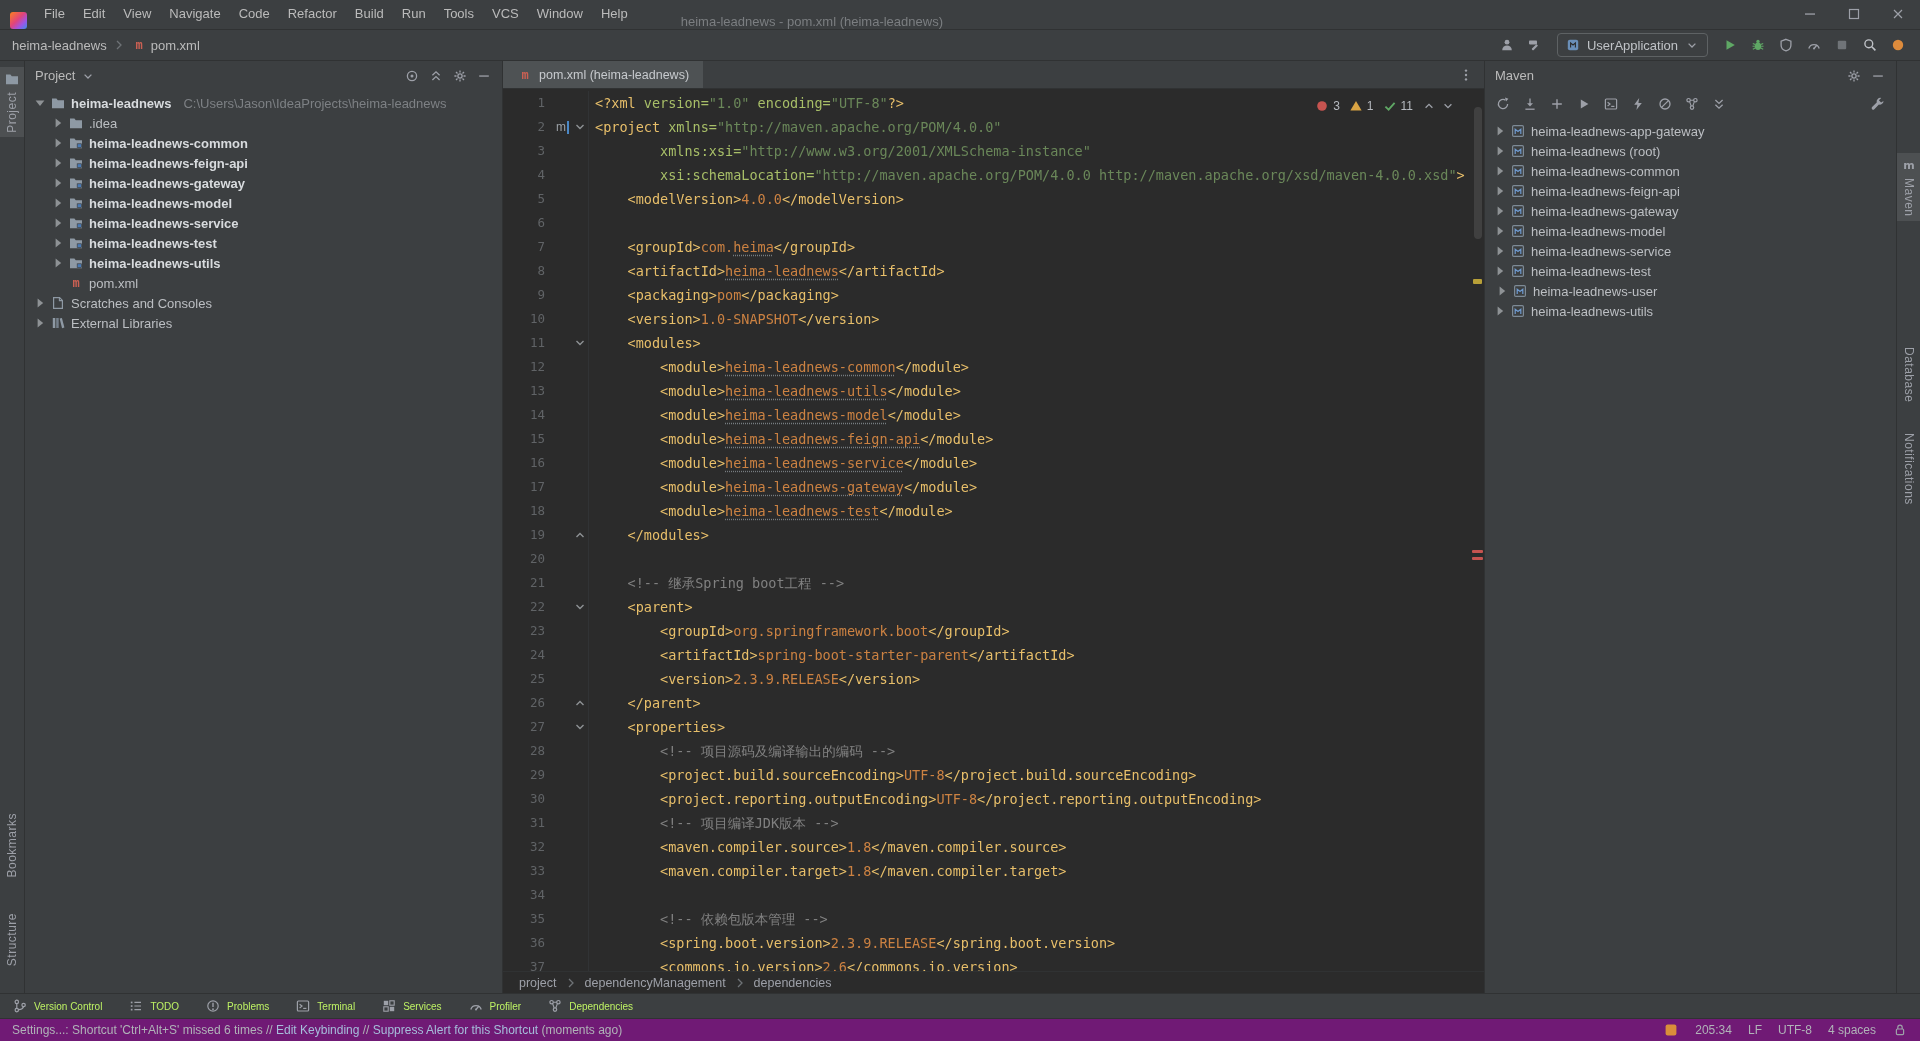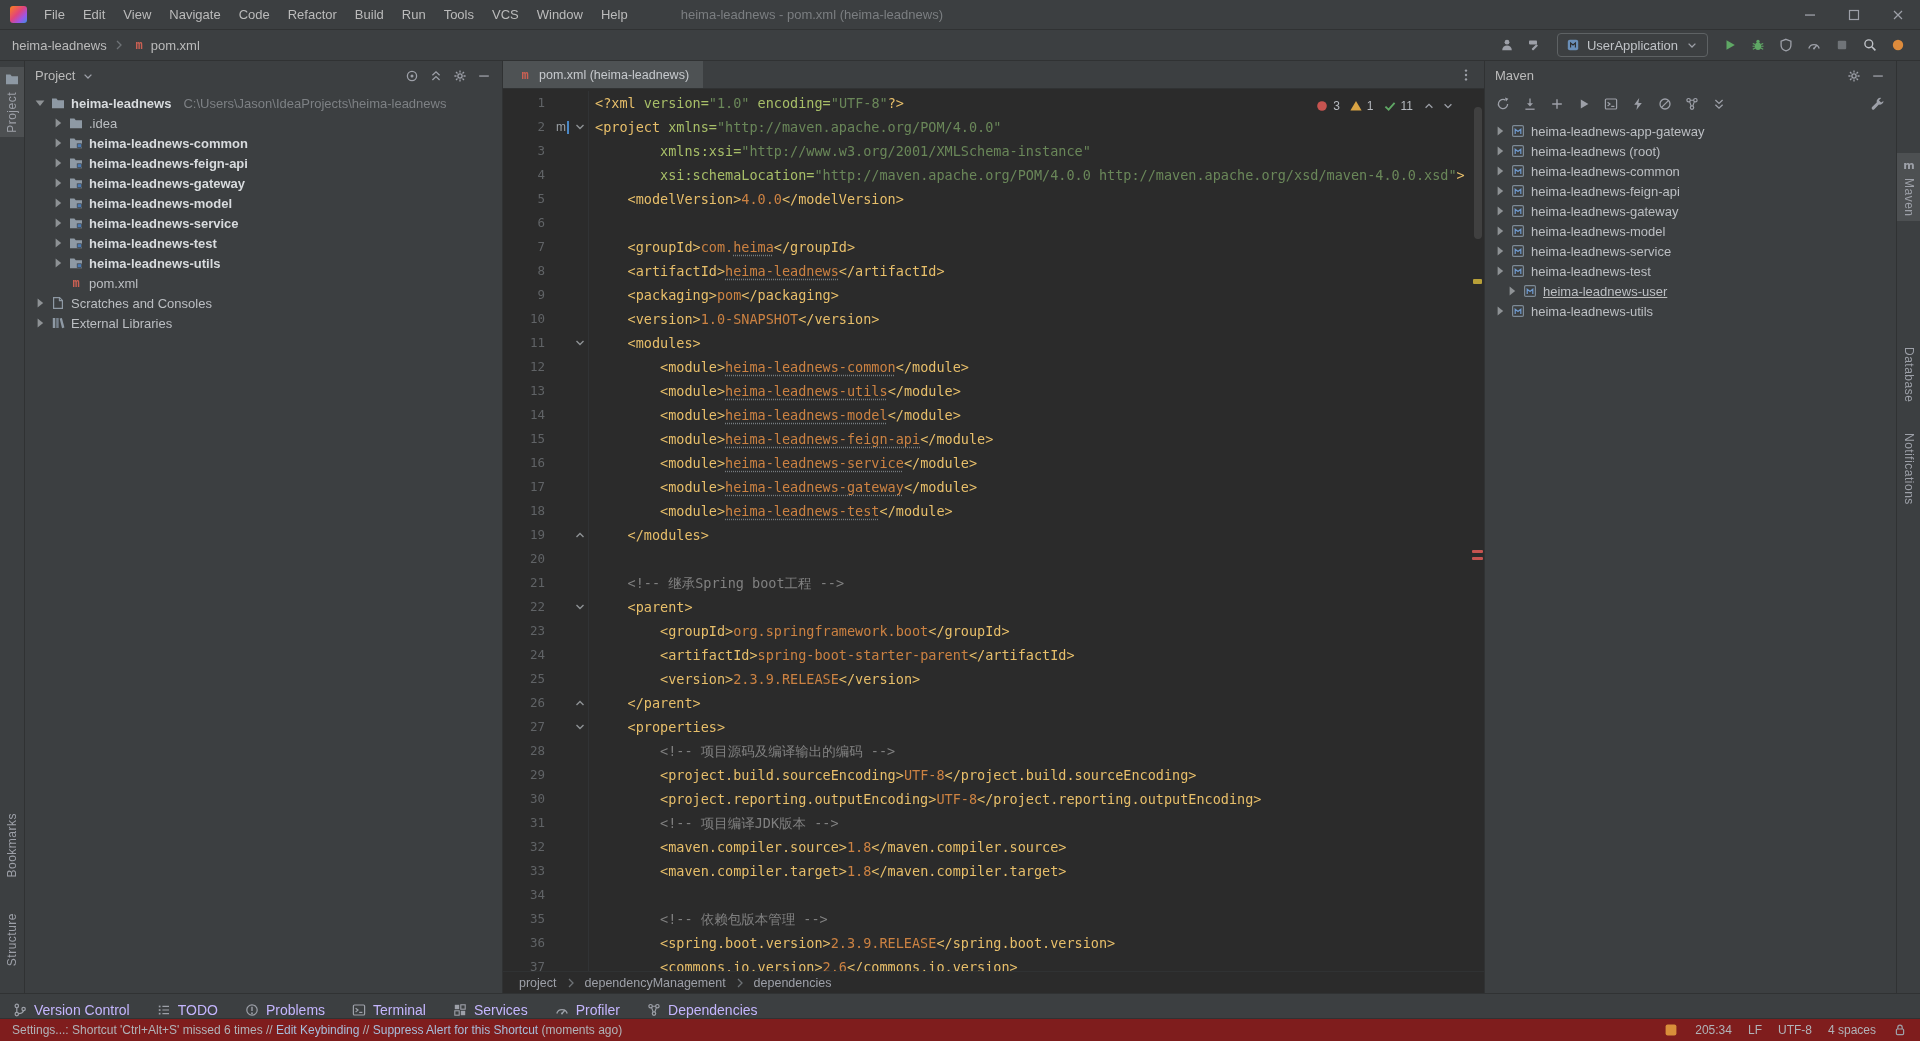--- a/index.html
+++ b/index.html
@@ -5,21 +5,21 @@
   *{box-sizing:border-box}
   html,body{margin:0;padding:0;background:#1e1e1e}
   .app{width:1920px;height:1041px;display:flex;flex-direction:column;background:#3c3f41;
        font-family:"Liberation Sans","DejaVu Sans",sans-serif;font-size:13px;color:#bbbbbb;
        overflow:hidden;user-select:none;position:relative}
   .icon{display:inline-flex;align-items:center;justify-content:center;width:16px;height:16px;flex:none}
   .icon svg{display:block}
   .tool-btn{width:24px;height:24px;display:inline-flex;align-items:center;justify-content:center;border-radius:3px;flex:none}
 
   
-  .titlebar{height:30px;flex:none;display:flex;align-items:center;background:#3c3f41;border-bottom:1px solid #303233;padding-left:10px}
+  .titlebar{height:30px;flex:none;display:flex;align-items:flex-end;background:#3c3f41;border-bottom:1px solid #303233;padding-left:10px}
   .logo{width:17px;height:17px;border-radius:3px;flex:none;margin-right:8px;
         background:linear-gradient(135deg,#fc801d 0%,#e0447c 45%,#9e55e6 72%,#3a8fe8 100%)}
   .menubar{display:flex}
   .menu-item{padding:0 9px;line-height:30px;color:#bbbbbb}
   .win-title{margin-left:44px;color:#7b7e81}
   .win-controls{margin-left:auto;display:flex;height:30px}
   .win-btn{width:44px;height:30px;display:flex;align-items:center;justify-content:center}
 
   
   .navbar{height:31px;flex:none;display:flex;align-items:center;background:#3c3f41;border-bottom:1px solid #303233;padding:0 10px}
@@ -76,23 +76,23 @@
   .c-def{color:#a9b7c6}
   .u{text-decoration:underline dotted #767c80;text-underline-offset:3px}
   .insp{position:absolute;top:5px;right:28px;display:flex;align-items:center;gap:8px;font-size:12px;color:#b6bac0;font-family:"Liberation Sans",sans-serif}
   .insp .grp{display:flex;align-items:center;gap:3px}
   .scroll-thumb{position:absolute;right:2px;top:18px;width:8px;height:132px;background:rgba(190,190,190,0.15);border-radius:4px}
   .stripe-mark{position:absolute;border-radius:1px}
   .crumbbar{height:22px;flex:none;background:#2b2b2b;border-top:1px solid #303233;display:flex;align-items:center;padding:0 14px;gap:4px;color:#9da0a8;font-size:12.5px}
   .crumbbar .crumb{color:#9da0a8}
 
   
-  .bottombar{height:25px;flex:none;background:#3c3f41;border-top:1px solid #303233;display:flex;align-items:flex-end;padding:0 12px;gap:26px;font-size:14px;color:#c4b5fd}
+  .bottombar{height:25px;flex:none;background:#3c3f41;border-top:1px solid #303233;display:flex;align-items:center;padding:0 12px;gap:26px;font-size:10px;color:#bef264}
   .bb-item{display:flex;align-items:center;gap:6px}
-  .statusbar{height:23px;flex:none;background:#7f1d1d;border-top:1px solid #303233;display:flex;align-items:center;padding:0 12px;font-size:12px;color:#b0b3b8}
+  .statusbar{height:23px;flex:none;background:#701a75;border-top:1px solid #303233;display:flex;align-items:center;padding:0 12px;font-size:12px;color:#b0b3b8}
   .sb-msg{display:flex;white-space:pre}
   .sb-link{color:#a6bedb}
   .sb-right{margin-left:auto;display:flex;align-items:center;gap:16px}
 </style>
 </head>
 <body>
 
 <div class="app">
 
   <div class="titlebar">
@@ -1016,21 +1016,21 @@
               </svg>
             </span>
             <span class="tree-icon">
               <svg width="16" height="16" viewBox="0 0 16 16" xmlns="http://www.w3.org/2000/svg">
                 <rect x="2.6" y="2.6" width="10.8" height="10.8" rx="1.2" fill="none" stroke="#7d8a96" stroke-width="1.2"></rect>
                 <path d="M5.2 11 V6.2 L8 8.4 L10.8 6.2 V11" fill="none" stroke="#6f9bd1" stroke-width="1.2"></path>
               </svg>
             </span>
             <span class="tree-label">heima-leadnews-test</span>
           </div>
-          <div class="tree-row" style="padding-left: 18px; text-decoration: underline;">
+          <div class="tree-row" style="padding-left: 8px;">
             <span class="tree-arrow">
               <svg width="16" height="16" viewBox="0 0 16 16" xmlns="http://www.w3.org/2000/svg">
                 <path d="M5.6 3.6 L11.2 8 L5.6 12.4 Z" fill="#8e9295"></path>
               </svg>
             </span>
             <span class="tree-icon">
               <svg width="16" height="16" viewBox="0 0 16 16" xmlns="http://www.w3.org/2000/svg">
                 <rect x="2.6" y="2.6" width="10.8" height="10.8" rx="1.2" fill="none" stroke="#7d8a96" stroke-width="1.2"></rect>
                 <path d="M5.2 11 V6.2 L8 8.4 L10.8 6.2 V11" fill="none" stroke="#6f9bd1" stroke-width="1.2"></path>
               </svg>

